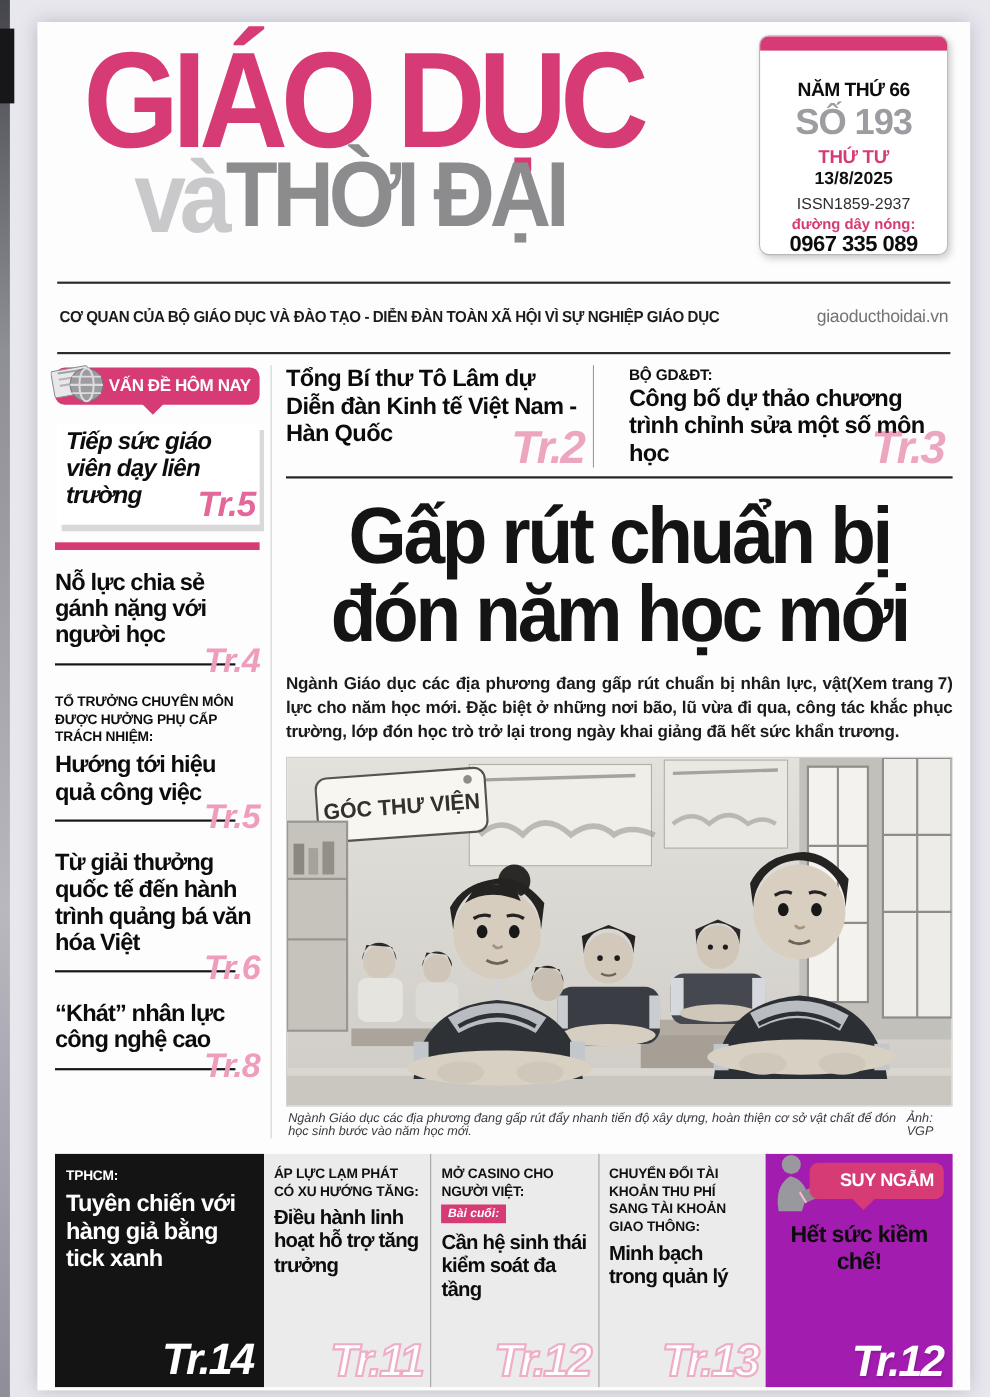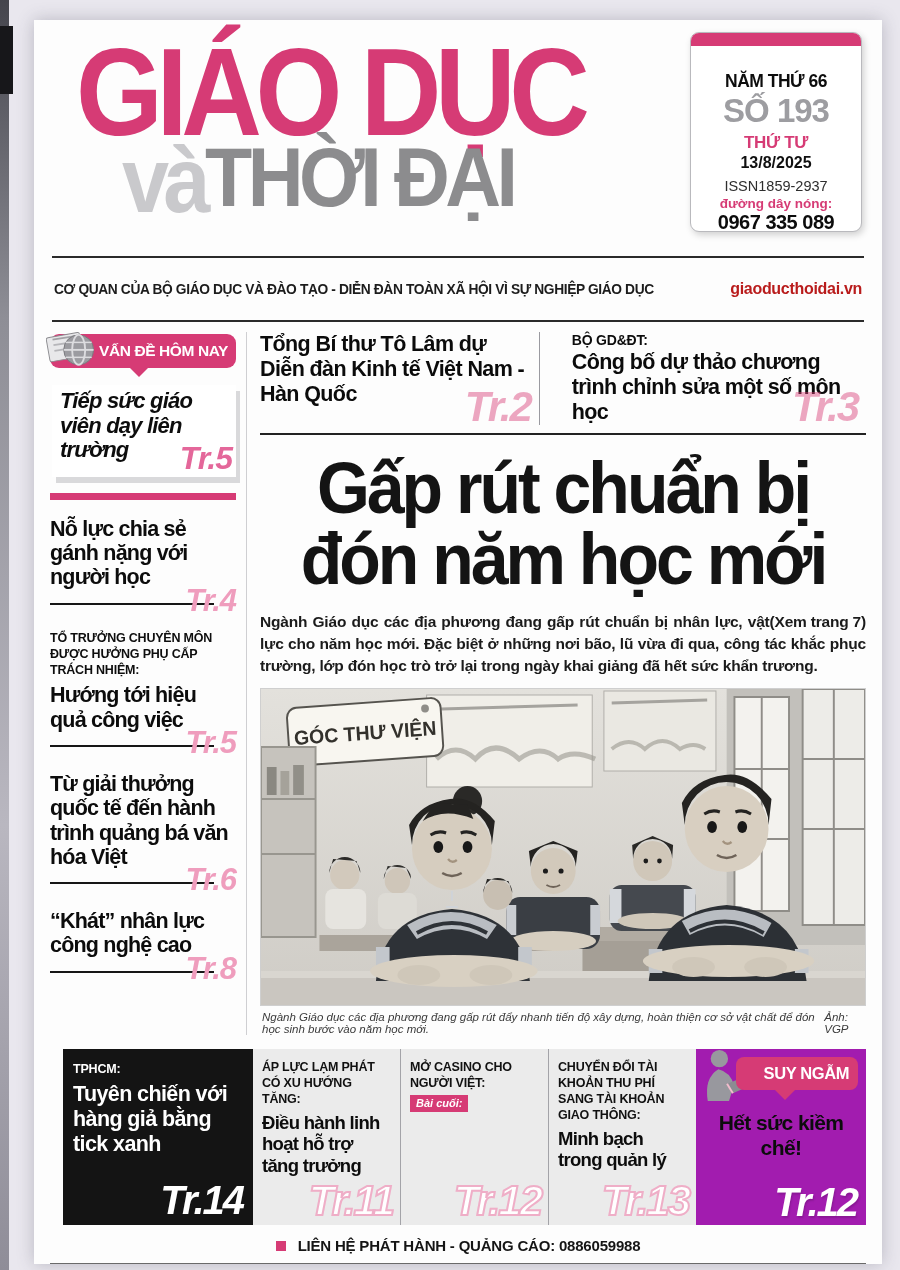--- a/index.html
+++ b/index.html
@@ -33,21 +33,21 @@
   .issue-date { margin-top:1px; font-size:16px; font-weight:bold; color:#101010; }
   .issue-issn { margin-top:6px; font-size:14.5px; color:#2e2e2e; }
   .issue-hotline-label { margin-top:2px; font-size:13.5px; font-weight:bold; color:#d63b75; }
   .issue-hotline { font-size:20px; font-weight:bold; letter-spacing:-0.5px; color:#0c0c0c; line-height:1.1; }
 
   
   .tagline { display:flex; justify-content:space-between; align-items:center;
     border-top:2px solid #2b2b2b; border-bottom:2px solid #2b2b2b; padding:22px 2px; margin:20px 2px 10px; }
   .tagline-text { font-weight:bold; font-size:14.5px; letter-spacing:-0.4px; color:#1c1c1c;
     transform:scaleX(.95); transform-origin:left center; white-space:nowrap; }
-  .site { color:#b91c1c; font-weight:bold; font-size:16px; letter-spacing:-0.3px; }
+  .site { color:#737373; font-weight:normal; font-size:16px; letter-spacing:-0.3px; }
 
   
   .content { display:flex; gap:13px; }
   .sidebar { width:197px; flex:none; border-right:1px solid #cfcfd2; padding-right:10px; }
   .main { flex:1; min-width:0; }
 
   
   .side-banner { position:relative; background:#d63b75; border-radius:9px; height:34px; margin-top:2px;
     display:flex; align-items:center; justify-content:flex-end; padding-right:8px;
     color:#fff; font-weight:bold; font-size:15.5px; letter-spacing:-0.4px; }
@@ -89,21 +89,21 @@
   .lede { font-size:15.5px; font-weight:bold; color:#1b1b1b; line-height:1.4;
     text-align:justify; letter-spacing:-0.2px; }
   .see-page { float:right; }
 
   .photo { margin-top:12px; border:1px solid #cfcfcf; line-height:0; }
   .photo svg { width:100%; height:316px; }
   .caption { display:flex; justify-content:space-between; font-size:11.5px;
     font-style:italic; color:#3a3a3a; padding:5px 2px 0; }
 
   
-  .bottom { display:flex; margin-top:14px; height:176px;margin-left:13px; }
+  .bottom { display:flex; margin-top:14px; height:212px; }
   .kicker-sm { font-size:12.5px; font-weight:bold; line-height:1.28; letter-spacing:-0.2px; }
   .b-black { flex:0 0 190px; background:#141414; color:#fff; padding:12px 10px; position:relative; }
   .b-black .b-title { font-size:21.5px; font-weight:bold; letter-spacing:-0.6px; line-height:1.15; margin-top:5px; }
   .b-black .b-page { position:absolute; right:10px; bottom:2px; font-size:40px; font-style:italic;
     font-weight:bold; letter-spacing:-2px; color:#fff; }
   .b-mid { flex:1; background:#ebebeb; display:flex; }
   .b-col { flex:1; padding:10px 9px; position:relative; }
   .b-col + .b-col { border-left:1px solid #a3a3a8; }
   .b-col .b-title { font-size:18.5px; font-weight:bold; letter-spacing:-0.7px; line-height:1.14; margin-top:5px; color:#0c0c0c; }
   .badge { display:inline-block; background:#d63b75; color:#fff; font-size:11px; font-weight:bold;
@@ -373,20 +373,21 @@
     </div>
     <div class="b-mid">
       <div class="b-col">
         <div class="kicker-sm">ÁP LỰC LẠM PHÁT CÓ XU HƯỚNG TĂNG:</div>
         <div class="b-title">Điều hành linh hoạt hỗ trợ tăng trưởng</div>
         <div class="outline-num">Tr.11</div>
       </div>
       <div class="b-col">
         <div class="kicker-sm">MỞ CASINO CHO NGƯỜI VIỆT:</div>
         <div><span class="badge">Bài cuối:</span></div>
+        <div class="b-title">Cần hệ sinh thái kiểm soát đa tầng</div>
         <div class="outline-num">Tr.12</div>
       </div>
       <div class="b-col">
         <div class="kicker-sm">CHUYỂN ĐỔI TÀI KHOẢN THU PHÍ SANG TÀI KHOẢN GIAO THÔNG:</div>
         <div class="b-title">Minh bạch trong quản lý</div>
         <div class="outline-num">Tr.13</div>
       </div>
     </div>
     <div class="b-pink">
       <svg class="sn-icon" viewBox="0 0 64 56">

